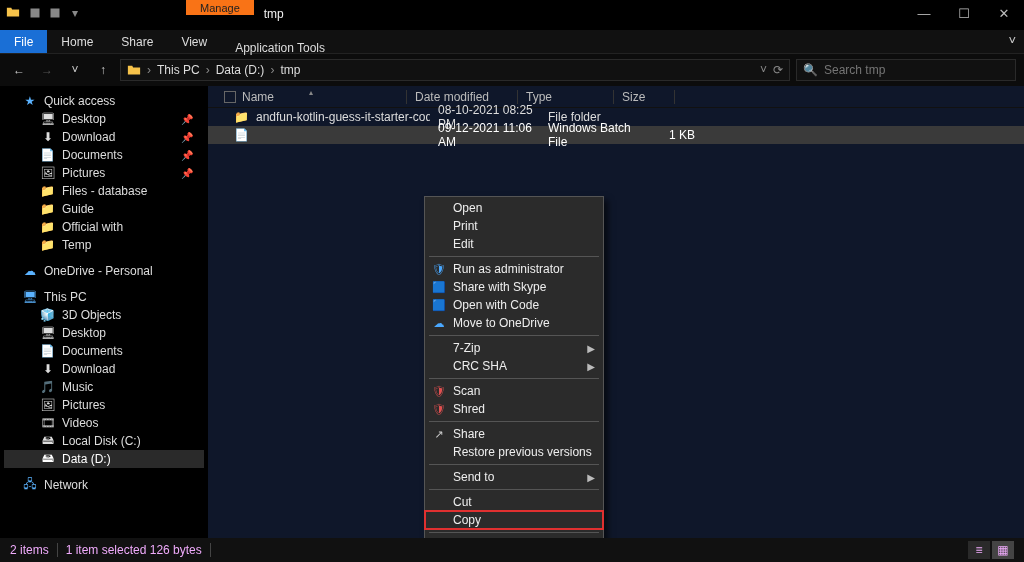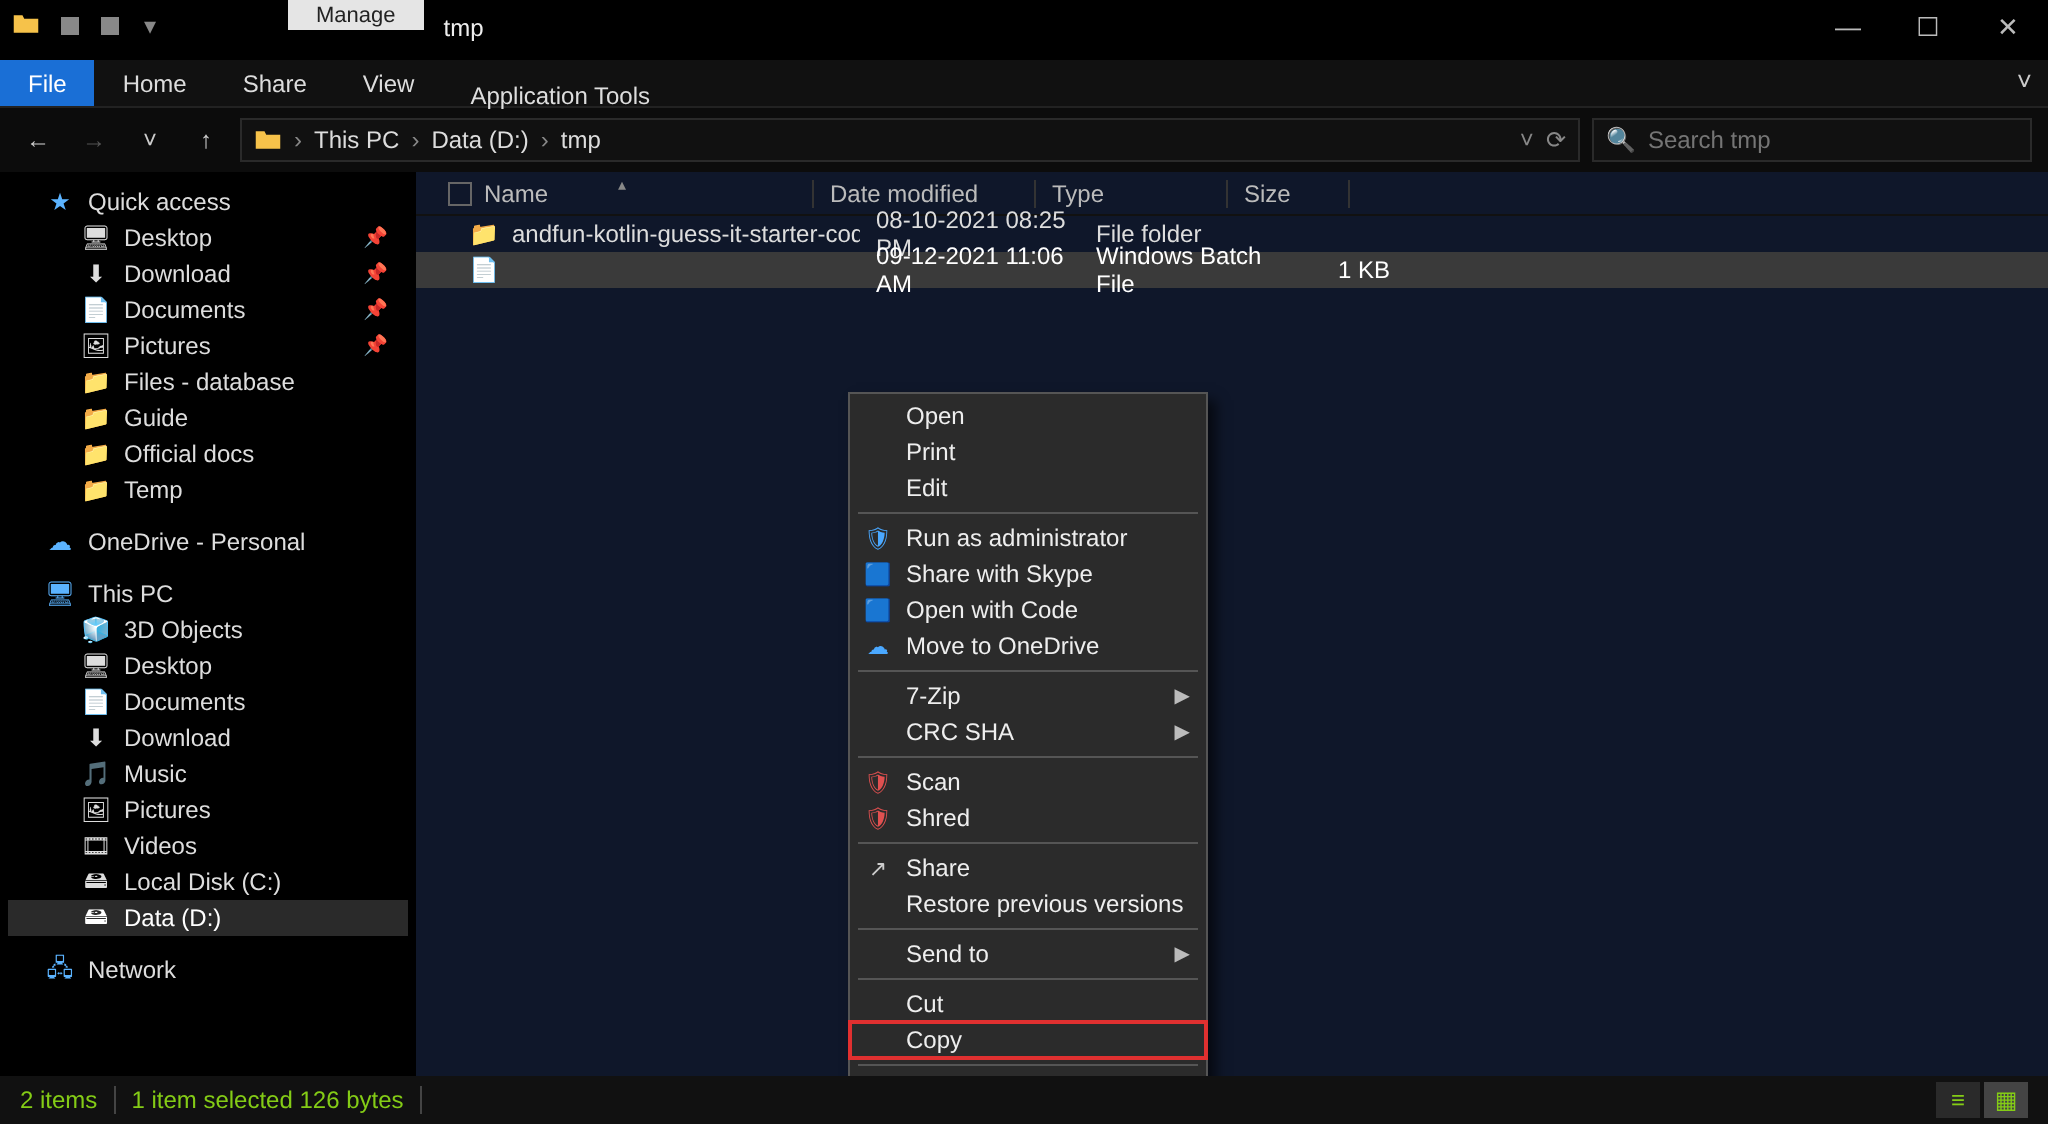--- a/index.html
+++ b/index.html
@@ -4,21 +4,21 @@
 <style>
 * { margin:0; padding:0; box-sizing:border-box; font-family:"Segoe UI",Arial,sans-serif; }
 body { width:1024px; height:562px; background:#000; color:#ccc; font-size:12px; overflow:hidden; position:relative; }
 
 .titlebar { height:30px; background:#000; display:flex; align-items:flex-start; }
 .titlebar-left { display:flex; align-items:center; gap:4px; padding:4px 6px; }
 .titlebar-icon { width:16px; height:16px; }
 .folder-ico svg, .file-ico svg { width:14px; height:14px; display:block; }
 .titlebar-qat { display:flex; gap:2px; align-items:center; }
 .qat-box { width:18px; height:18px; display:flex; align-items:center; justify-content:center; color:#888; }
-.contextual-tab { background:#e5e5e5; color:#222; padding:2px 14px 0 14px; height:15px; font-size:11px; margin-left:54px; }
+.contextual-tab { background:#f97316; color:#222; padding:2px 14px 0 14px; height:15px; font-size:11px; margin-left:96px; }
 .titlebar-title { padding:7px 10px; font-size:12px; color:#eee; }
 .window-controls { margin-left:auto; display:flex; }
 .wctrl { width:40px; height:26px; display:flex; align-items:center; justify-content:center; color:#bbb; font-size:13px; }
 
 .ribbon-tabs { height:24px; background:#111; display:flex; align-items:stretch; border-bottom:1px solid #222; position:relative;}
 .rtab { padding:4px 14px; color:#ddd; font-size:12px; display:flex; align-items:center; }
 .rtab.file { background:#1a6fd6; color:#fff; }
 .rtab.app { margin-left:0;margin-top:12px; }
 .ribbon-chevron { position:absolute; right:8px; top:3px; color:#ccc; font-size:13px;}
 
@@ -60,21 +60,21 @@
 .row .cell-type{ width:95px; padding-left:8px;}
 .row .cell-size{ width:60px; padding-left:8px; text-align:right;}
 
 .context-menu { position:absolute; left:216px; top:110px; width:180px; background:#2b2b2b; border:1px solid #555; box-shadow:4px 4px 6px rgba(0,0,0,0.6); padding:2px 0;}
 .cm-item { height:18px; display:flex; align-items:center; padding:0 8px 0 28px; color:#eee; font-size:12px; position:relative;}
 .cm-item.highlight { outline:2px solid #e03030; outline-offset:-1px; }
 .cm-sep { height:1px; background:#555; margin:3px 4px;}
 .cm-item .arrow { position:absolute; right:8px; color:#bbb; font-size:10px;}
 .cm-icon { position:absolute; left:6px; width:16px; height:16px; display:flex; align-items:center; justify-content:center; font-size:11px;}
 
-.statusbar { position:absolute; bottom:0; left:0; right:0; height:24px; background:#111; display:flex; align-items:center; padding:0 10px; color:#84cc16; font-size:12px; gap:8px;}
+.statusbar { position:absolute; bottom:0; left:0; right:0; height:24px; background:#111; display:flex; align-items:center; padding:0 10px; color:#f0abfc; font-size:12px; gap:8px;}
 .statusbar .sep { width:1px; height:14px; background:#444;}
 .view-toggles { margin-left:auto; display:flex; gap:2px;}
 .vt { width:22px; height:18px; background:#2a2a2a; display:flex; align-items:center; justify-content:center;}
 .vt.active{ background:#444;}
 
 
 .svg-folder{fill:#f6c24a;}
 .svg-grey{fill:#888;}
 </style>
 </head>
@@ -177,21 +177,21 @@
         <div class="side-item sub">
           <span class="side-icon">📁</span>
           <span>Files - database</span>
         </div>
         <div class="side-item sub">
           <span class="side-icon">📁</span>
           <span>Guide</span>
         </div>
         <div class="side-item sub">
           <span class="side-icon">📁</span>
-          <span>Official docs</span>
+          <span>Official with</span>
         </div>
         <div class="side-item sub">
           <span class="side-icon">📁</span>
           <span>Temp</span>
         </div>
       </div>
     <div class="side-spacer"></div>
     <div class="side-item">
       <span class="side-icon" style="color:#5bb3ff">☁</span>
       <span>OneDrive - Personal</span>

